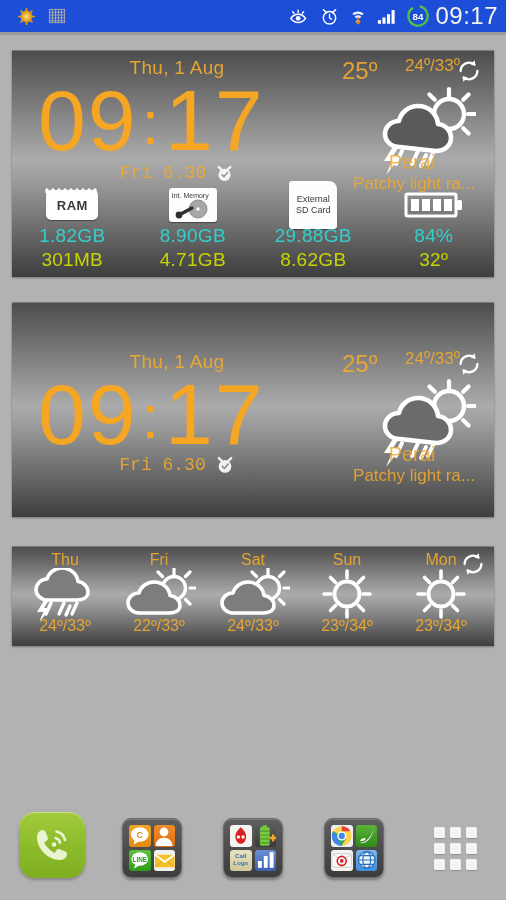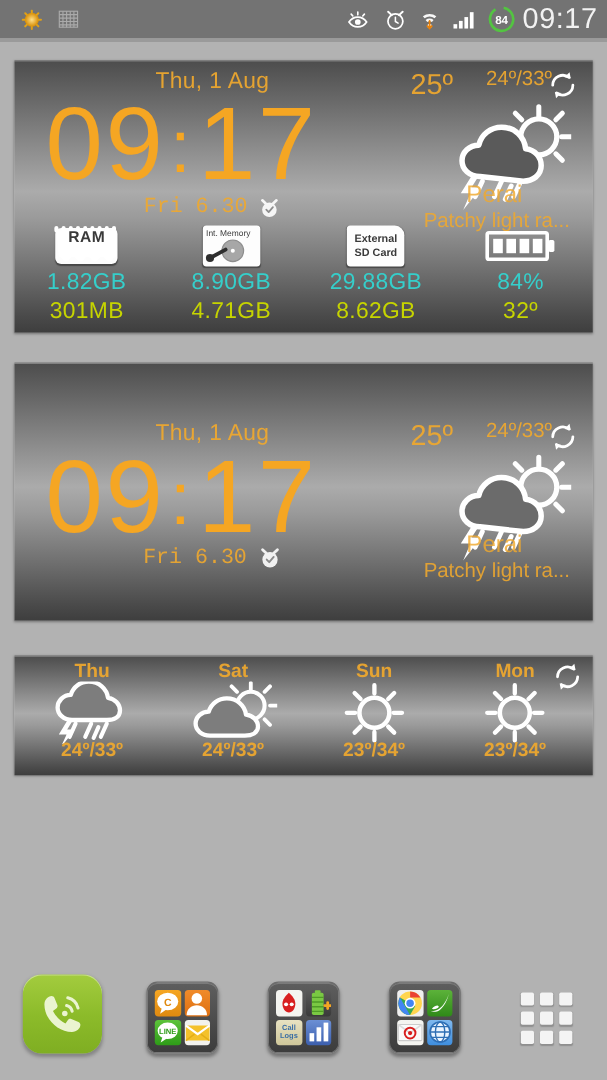--- a/index.html
+++ b/index.html
@@ -6,21 +6,21 @@
   html, body {
     width:506px; height:900px;
     font-family:"Liberation Sans", sans-serif;
     overflow:hidden;
   }
   body { background:#b2b2b2; position:relative; }
 
   
   .statusbar {
     position:absolute; top:0; left:0; width:506px; height:32px;
-    background:#737373; display:flex; align-items:center;
+    background:#1d4ed8; display:flex; align-items:center;
     padding:0 8px 0 18px;
   }
   .sb-left { display:flex; align-items:center; gap:13px; }
   .sb-right { margin-left:auto; display:flex; align-items:center; gap:9px; }
   .sb-time {
     color:#f2f2f2; font-size:24px; letter-spacing:0.5px;
     margin-left:5px; font-weight:400; line-height:1;
   }
   .sb-sep { position:absolute; bottom:0; left:0; width:100%; height:3px; background:#9a9a9a; }
 
@@ -74,32 +74,32 @@
     position:absolute; left:0; bottom:6px; width:100%;
     display:flex;
   }
   .syscell { flex:1; display:flex; flex-direction:column; align-items:center; gap:2px; }
   .sys-icon { height:36px; display:flex; align-items:center; justify-content:center; }
   .sys-v1 { color:#35cfcb; font-size:19px; letter-spacing:.3px; }
   .sys-v2 { color:#c6d400; font-size:19px; letter-spacing:.3px; }
 
   .chip {
     background:#fdfdfd; border-radius:3px; color:#3a3a3a;
-    display:flex; justify-content:center;
+    display:flex; align-items:center; justify-content:center;
     box-shadow:0 1px 1px rgba(0,0,0,.4);
   }
   .chip-ram { width:52px; height:30px; font-size:13px; font-weight:bold; letter-spacing:.4px;
               border-radius:5px; }
   .chip-int { width:48px; height:34px; flex-direction:column; font-size:7px; padding-top:2px; }
-  .chip-sd  { width:48px; height:34px; flex-direction:column; font-size:9px; line-height:1.25;
-              border-radius:3px 8px 3px 3px;font-weight:bold; }
+  .chip-sd  { width:48px; height:48px; flex-direction:column; font-size:9px; line-height:1.25;
+              border-radius:3px 8px 3px 3px; }
 
   
   .fore-wrap { position:absolute; inset:0; display:flex; padding:4px 6px 2px; }
-  .fore-day { flex:1; display:flex; flex-direction:column; align-items:center; justify-content:flex-start;font-weight:bold; }
+  .fore-day { flex:1; display:flex; flex-direction:column; align-items:center; justify-content:flex-start; }
   .fore-name { color:#f0a92e; font-size:16px; opacity:.92; margin-bottom:-1px; }
   .fore-ic { height:52px; display:flex; align-items:center; justify-content:center; }
   .fore-t { color:#f0a92e; font-size:16px; opacity:.92; margin-top:-3px; }
 
   
   .dock {
     position:absolute; left:0; bottom:0; width:506px; height:110px;
   }
   .dock-item { position:absolute; bottom:22px; }
   .phone-ic {
@@ -354,20 +354,33 @@
           <path d="M20 32c-7 0-12-5-12-10.5S13 11 19 11c2-6.5 8-11 15-11 8.5 0 15 6 16 13.5 6 .8 10 5.5 10 10.5 0 5.5-5 8-11 8z" fill="#7d7d7d" stroke="#ffffff" stroke-width="3.6" stroke-linejoin="round"></path>
           <g stroke="#ffffff" stroke-width="3.4" stroke-linecap="round">
             <path d="M23 35l-5 11M36 35l-5 11M49 35l-5 11M42 38l-4 9"></path>
           </g>
           <path d="M17 31l-8 13h6.5l-5 11 12-15h-6.5l5.5-9z" fill="#ffffff"></path>
         </svg>
       </div>
       <div class="fore-t">24º/33º</div>
     </div>
 
+    <div class="fore-day">
+      <div class="fore-name">Fri</div>
+      <div class="fore-ic">
+        <svg width="74" height="52" viewBox="0 0 74 52">
+          <g stroke="#ffffff" stroke-width="3.2" fill="none" stroke-linecap="round">
+            <path d="M52 1v7M68 20h6M63.5 8.5l4.5-4.5M63.5 31.5l4.5 4.5M40.5 8.5L36 4"></path>
+          </g>
+          <circle cx="52" cy="20" r="11.5" fill="none" stroke="#ffffff" stroke-width="3.4"></circle>
+          <path d="M18 45c-7 0-12-4.5-12-10s5-10 11-10c2-6.5 8-11 15-11 8.5 0 15 6 16 13.5 6 .8 10 5 10 10 0 5-5 7.5-11 7.5z" fill="#7d7d7d" stroke="#ffffff" stroke-width="3.6" stroke-linejoin="round"></path>
+        </svg>
+      </div>
+      <div class="fore-t">22º/33º</div>
+    </div>
 
     <div class="fore-day">
       <div class="fore-name">Sat</div>
       <div class="fore-ic">
         <svg width="74" height="52" viewBox="0 0 74 52">
           <g stroke="#ffffff" stroke-width="3.2" fill="none" stroke-linecap="round">
             <path d="M52 1v7M68 20h6M63.5 8.5l4.5-4.5M63.5 31.5l4.5 4.5M40.5 8.5L36 4"></path>
           </g>
           <circle cx="52" cy="20" r="11.5" fill="none" stroke="#ffffff" stroke-width="3.4"></circle>
           <path d="M18 45c-7 0-12-4.5-12-10s5-10 11-10c2-6.5 8-11 15-11 8.5 0 15 6 16 13.5 6 .8 10 5 10 10 0 5-5 7.5-11 7.5z" fill="#7d7d7d" stroke="#ffffff" stroke-width="3.6" stroke-linejoin="round"></path>

